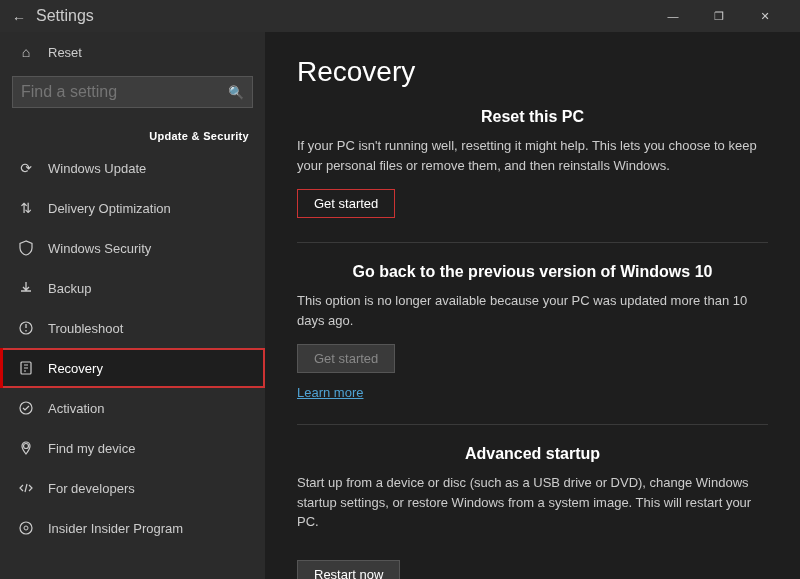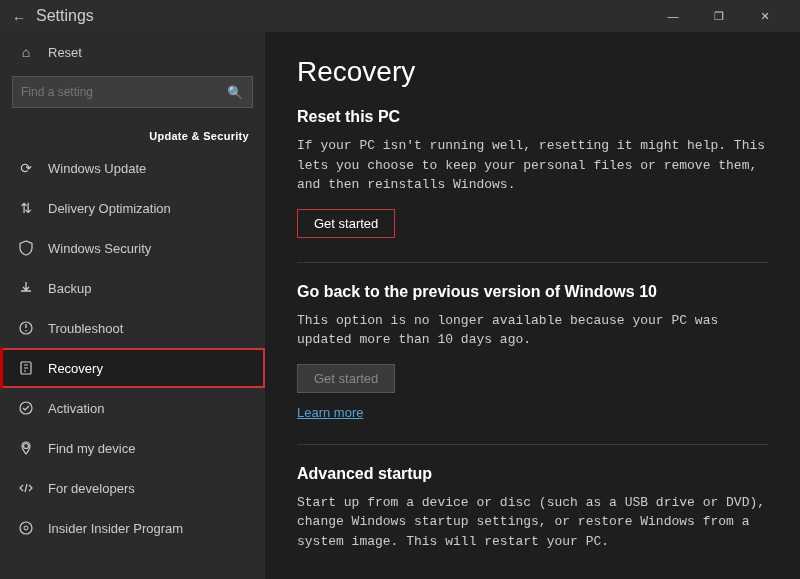--- a/index.html
+++ b/index.html
@@ -72,21 +72,21 @@
       display: flex;
       align-items: center;
       padding: 4px 8px;
       height: 32px;
     }
     .search-input {
       background: transparent;
       border: none;
       outline: none;
       color: #a3a3a3;
-      font-size: 12px;
+      font-size: 16px;
       flex: 1;
     }
     .search-icon-char {
       color: #aaa;
       font-size: 13px;
     }
 
     .section-label {
       padding: 10px 16px 6px 16px;
       font-size: 11px;
@@ -147,28 +147,28 @@
       font-weight: 300;
       color: #ffffff;
       margin-bottom: 20px;
     }
 
     .section-title {
       font-size: 16px;
       font-weight: 600;
       color: #ffffff;
       margin-bottom: 10px;
+      text-align: center;
     }
 
     .section-desc {
       font-size: 13px;
       color: #cccccc;
       line-height: 1.5;
       margin-bottom: 14px;
-      font-family: Liberation Mono, monospace;
     }
 
     .btn-primary {
       background: transparent;
       border: 1px solid #cc3333;
       color: #ffffff;
       padding: 6px 16px;
       font-size: 13px;
       cursor: pointer;
       margin-bottom: 24px;

